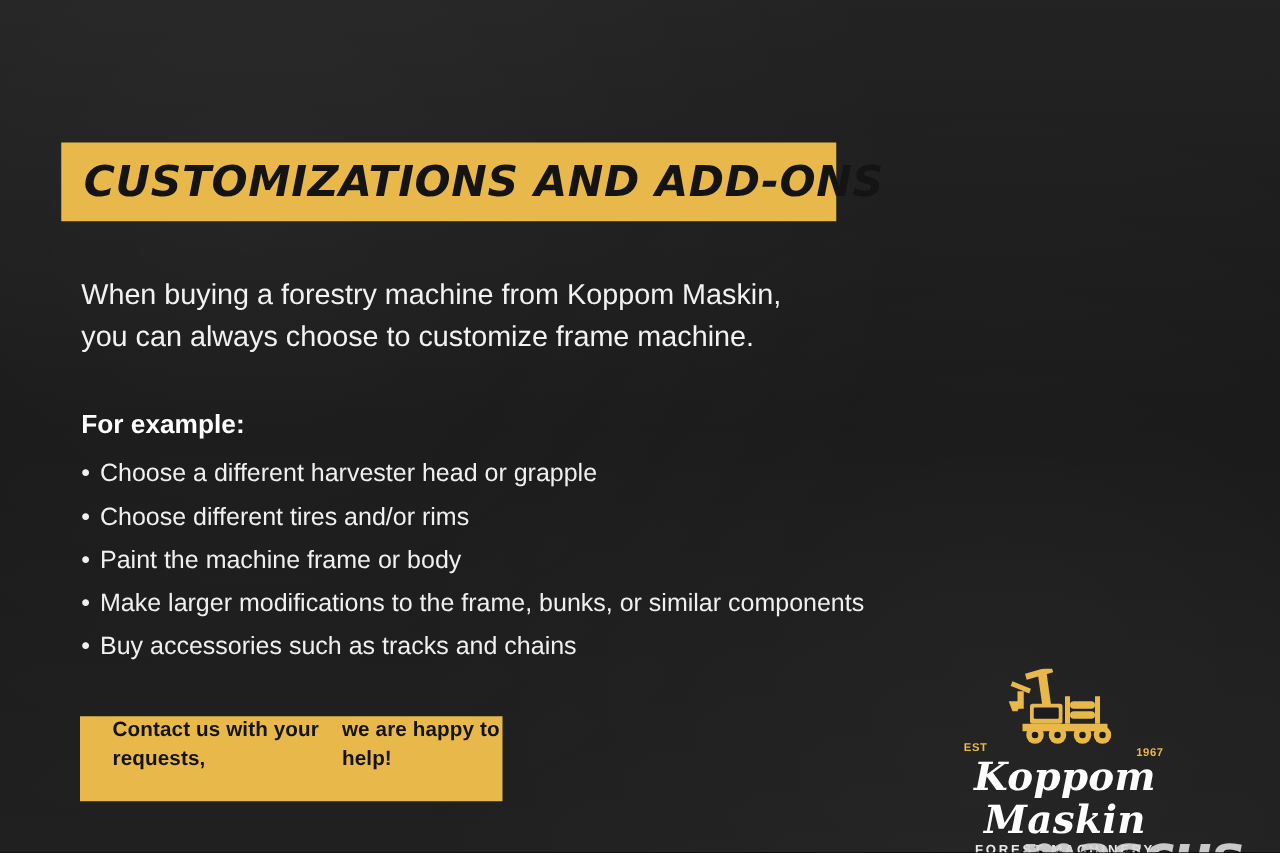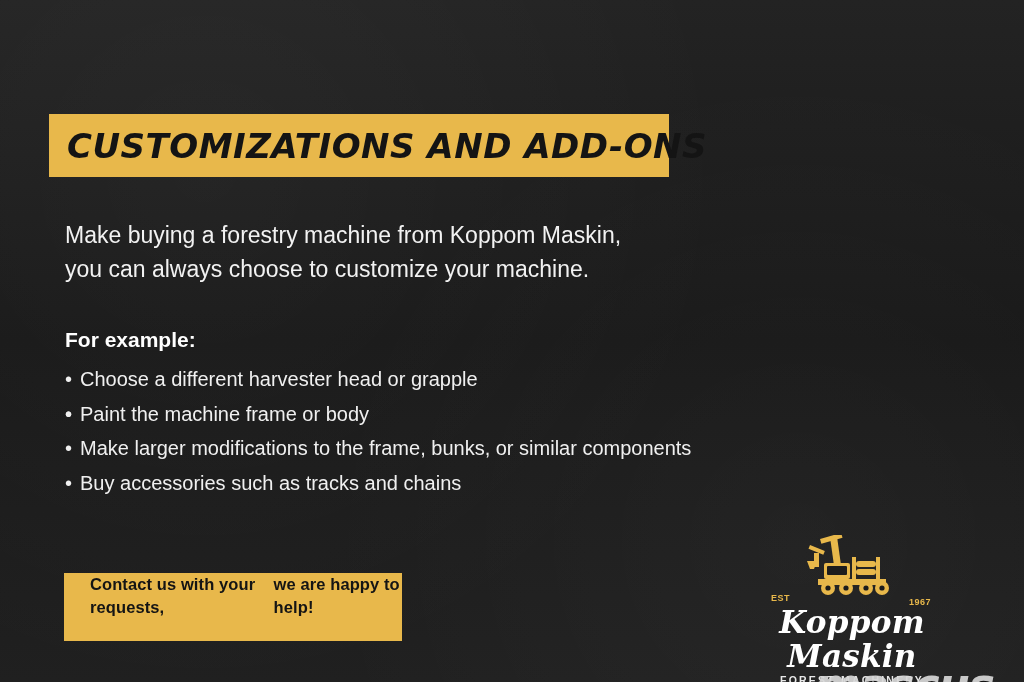--- a/index.html
+++ b/index.html
@@ -199,33 +199,34 @@
 <body>
 
 <div id="page">
   <div id="content">
 
     <div class="title-banner">
       <span class="title-text">CUSTOMIZATIONS AND ADD-ONS</span>
     </div>
 
     <div class="intro">
-      <span class="line">Make buying a forestry machine from Koppom Maskin,</span>
-      <span class="line">you can always choose to customize your machine.</span>
+      <span class="line">When buying a forestry machine from Koppom Maskin,</span>
+      <span class="line">you can always choose to customize frame machine.</span>
     </div>
 
     <div class="for-example">For example:</div>
 
     <ul class="bullets">
       <li>
         <span class="dot">•</span>
         <span>Choose a different harvester head or grapple</span>
       </li>
       <li>
         <span class="dot">•</span>
+        <span>Choose different tires and/or rims</span>
       </li>
       <li>
         <span class="dot">•</span>
         <span>Paint the machine frame or body</span>
       </li>
       <li>
         <span class="dot">•</span>
         <span>Make larger modifications to the frame, bunks, or similar components</span>
       </li>
       <li>

